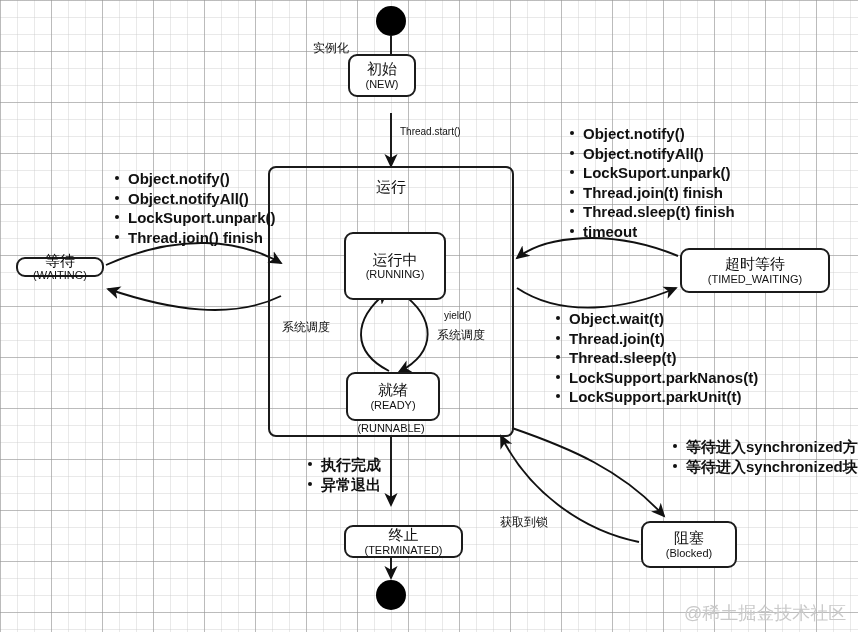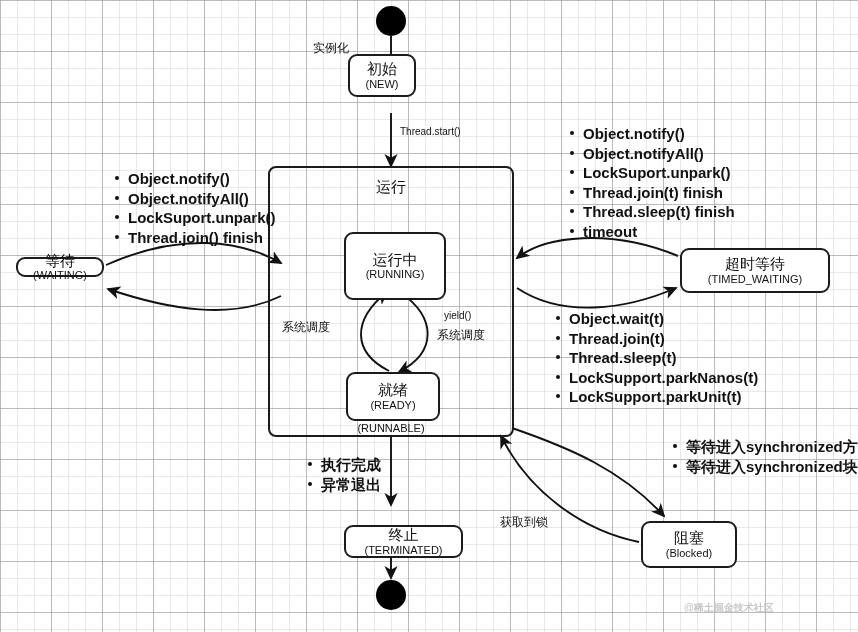--- a/index.html
+++ b/index.html
@@ -81,24 +81,23 @@
     position:absolute;
     left:-13px;
     top:7px;
     width:4px;height:4px;
     border-radius:50%;
     background:#111;
   }
 
   .watermark{
     position:absolute;
-    font-size:10px;
+    font-size:18px;
     color:#c9c9c9;
     white-space:nowrap;
-    font-weight:bold;
   }
 </style>
 </head>
 <body>
 
 <div id="canvas">
 
   <svg id="edges" viewBox="0 0 858 632" xmlns="http://www.w3.org/2000/svg">
     <defs>
       <marker id="arrow" viewBox="0 0 12 12" refX="9.5" refY="6" markerWidth="8" markerHeight="8" orient="auto-start-reverse">

